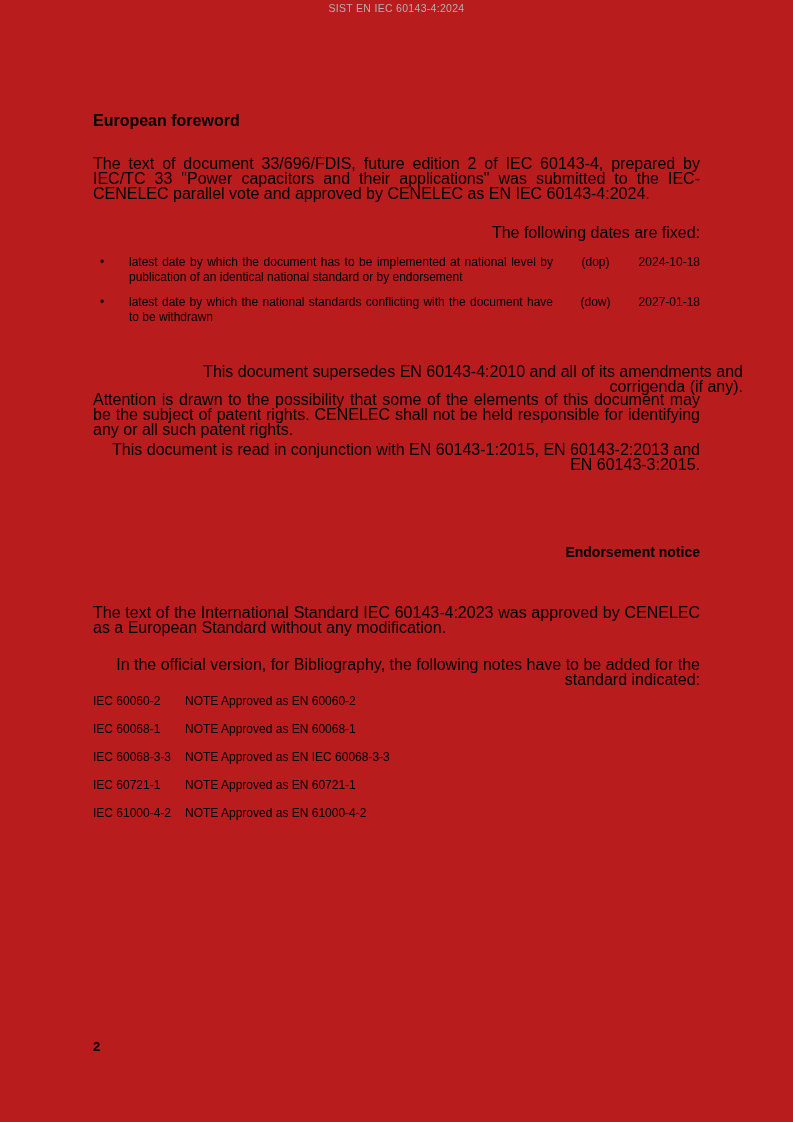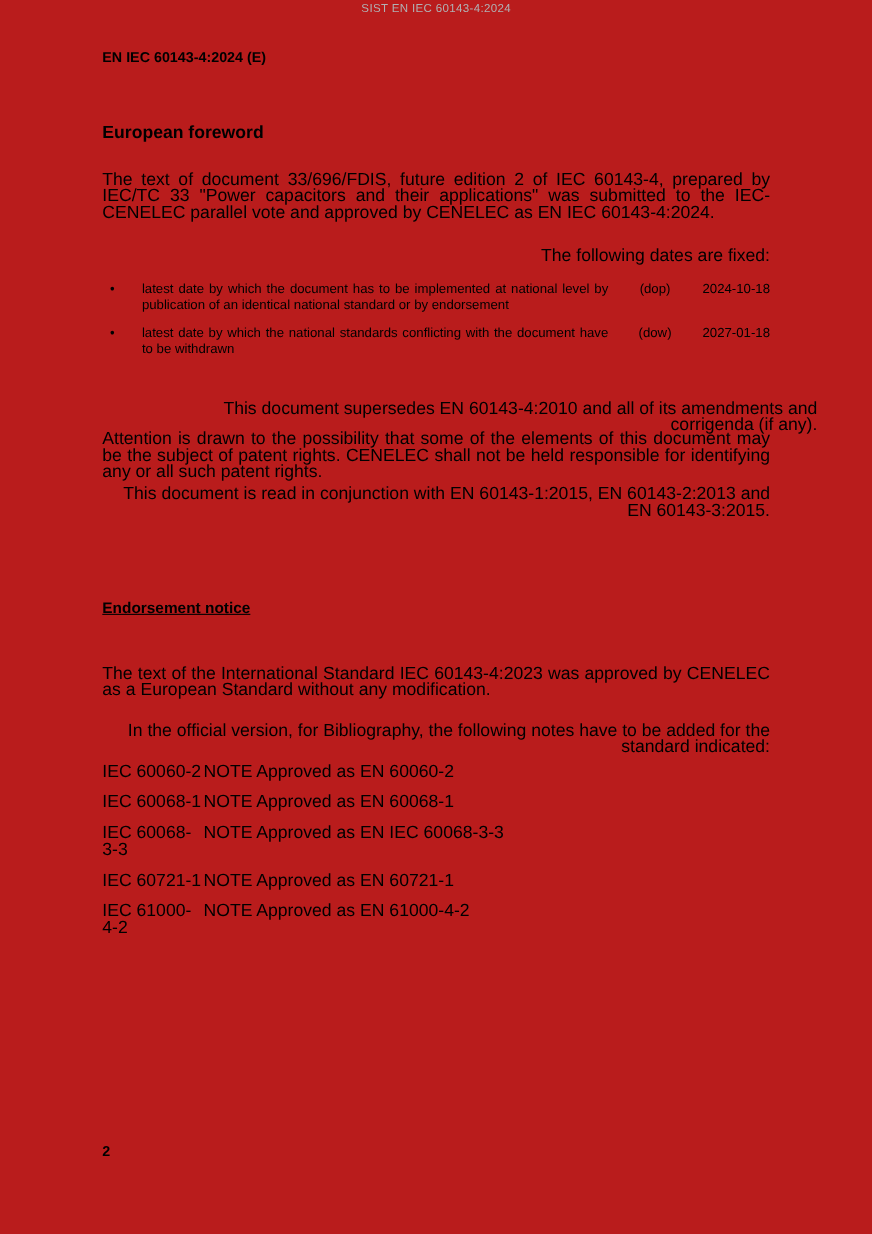--- a/index.html
+++ b/index.html
@@ -83,32 +83,31 @@
   .bullet-text { text-align: justify; }
   .bullet-label { text-align: center; align-self: start; }
   .bullet-date { text-align: right; align-self: start; }
 
   .endorsement-title {
     position: absolute;
     left: 93px;
     top: 543px;
     width: 607px;
     margin: 0;
-    text-align: left;
+    text-align: right;
     font-size: 14px;
     line-height: 18px;
     font-weight: bold;
-    text-decoration: underline;
   }
   .notes-list {
     position: absolute;
     left: 93px;
     top: 694px;
     width: 607px;
-    font-size: 16px;
+    font-size: 12px;
     line-height: 15px;
   }
   .note-row {
     display: grid;
     grid-template-columns: 92px auto;
     margin-bottom: 13px;
   }
   .page-number {
     position: absolute;
     left: 93px;
@@ -118,21 +117,20 @@
     font-weight: bold;
   }
 </style>
 </head>
 <body>
 
 <div class="page">
 
   <div class="running-header">SIST EN IEC 60143-4:2024</div>
 
-  <div class="doc-ref">EN IEC 60143-4:2024 (E)</div>
 
   <h1 class="foreword-title">European foreword</h1>
 
   <p class="para p-main">The text of document 33/696/FDIS, future edition 2 of IEC 60143-4, prepared by IEC/TC 33 "Power capacitors and their applications" was submitted to the IEC-CENELEC parallel vote and approved by CENELEC as EN IEC 60143-4:2024.</p>
 
   <p class="para single p-dates-intro">The following dates are fixed:</p>
 
   <div class="bullet-row bullet-row-1">
     <span class="bullet-marker">•</span>
     <span class="bullet-text">latest date by which the document has to be implemented at national level by publication of an identical national standard or by endorsement</span>

